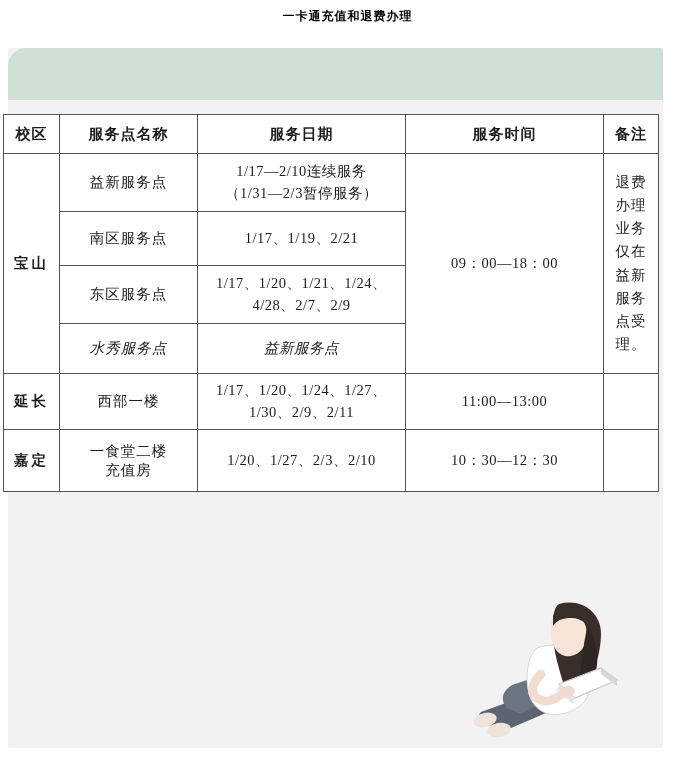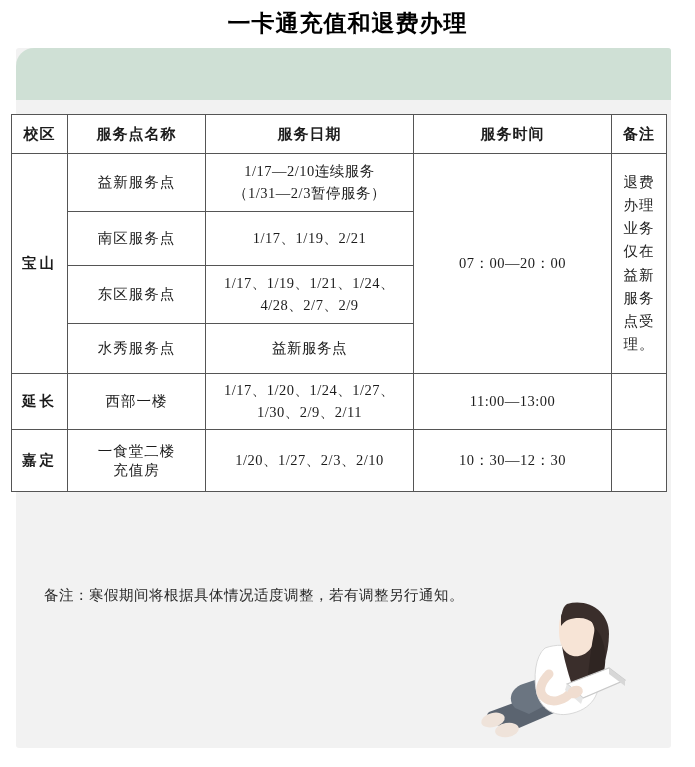--- a/index.html
+++ b/index.html
@@ -17,28 +17,28 @@
   }
   .page {
     position: relative;
     width: 695px;
     height: 767px;
   }
   .doc-title {
     text-align: center;
     font-family: "Liberation Sans", "DejaVu Sans", sans-serif;
     font-weight: bold;
-    font-size: 23px;
+    font-size: 12px;
     letter-spacing: 1px;
     padding-top: 8px;
     color: #000000;
   }
   .panel {
     position: absolute;
-    left: 16px;
+    left: 8px;
     top: 48px;
     width: 655px;
     height: 700px;
     background: #f2f2f2;
     border-radius: 3px;
   }
   .panel-top-bar {
     position: absolute;
     left: 0;
     top: 0;
@@ -103,21 +103,21 @@
   td.note {
     font-size: 14px;
     line-height: 1.6;
     letter-spacing: 1px;
     padding: 4px 6px;
     color: #1c1c1c;
   }
   .row-h-1 { height: 58px; }
   .row-h-2 { height: 54px; }
   .row-h-3 { height: 58px; }
-  .row-h-4 { height: 50px; }
+  .row-h-4 { height: 50px; font-style: italic; }
   .row-h-5 { height: 56px; }
   .row-h-6 { height: 62px; }
 
   .footnote {
     position: absolute;
     left: 28px;
     top: 538px;
     font-size: 14.5px;
     color: #2a2a2a;
     letter-spacing: 0.5px;
@@ -159,33 +159,33 @@
           </tr>
         </thead>
         <tbody>
           <tr class="row-h-1">
             <td class="campus" rowspan="4">宝山</td>
             <td class="point">益新服务点</td>
             <td class="date">
               <div>1/17—2/10连续服务</div>
               <div>（1/31—2/3暂停服务）</div>
             </td>
-            <td class="time" rowspan="4">07：00—20：00</td>
+            <td class="time" rowspan="4">09：00—18：00</td>
             <td class="note" rowspan="4">退费办理业务仅在益新服务点受理。</td>
           </tr>
           <tr class="row-h-2">
             <td class="point">南区服务点</td>
             <td class="date">
               <div>1/17、1/19、2/21</div>
             </td>
           </tr>
           <tr class="row-h-3">
             <td class="point">东区服务点</td>
             <td class="date">
-              <div>1/17、1/19、1/21、1/24、</div>
+              <div>1/17、1/20、1/21、1/24、</div>
               <div>4/28、2/7、2/9</div>
             </td>
           </tr>
           <tr class="row-h-4">
             <td class="point">水秀服务点</td>
             <td class="date">
               <div>益新服务点</div>
             </td>
           </tr>
           <tr class="row-h-5">
@@ -209,21 +209,20 @@
             <td class="date">
               <div>1/20、1/27、2/3、2/10</div>
             </td>
             <td class="time">10：30—12：30</td>
             <td class="note"></td>
           </tr>
         </tbody>
       </table>
     </div>
 
-    <div class="footnote">备注：寒假期间将根据具体情况适度调整，若有调整另行通知。</div>
 
     <svg class="reader" viewBox="0 0 210 160">
 
       <path d="M52 138 C40 136 34 130 40 124 L95 104 L112 122 L70 140 Z" fill="#5b6470"></path>
       <path d="M66 120 C58 112 62 100 74 96 L104 86 L118 106 L80 126 Z" fill="#6b7581"></path>
 
       <ellipse cx="44" cy="132" rx="12" ry="7" fill="#efe3da" transform="rotate(-14 44 132)"></ellipse>
       <ellipse cx="58" cy="142" rx="12" ry="7" fill="#efe3da" transform="rotate(-10 58 142)"></ellipse>
 
       <path d="M96 60 C118 52 142 62 148 84 C154 106 142 122 120 126 C104 129 92 120 88 106 C84 90 86 68 96 60 Z" fill="#ffffff" stroke="#d9d9d9" stroke-width="1"></path>

